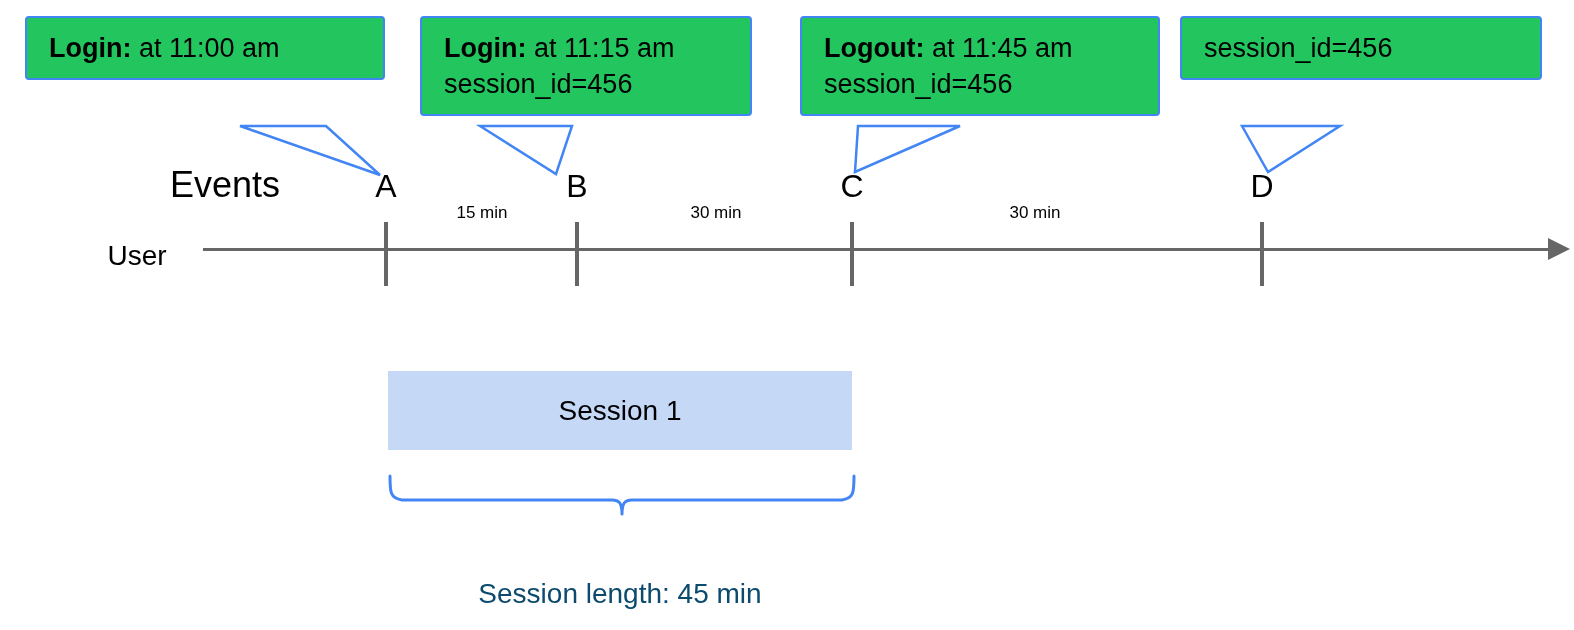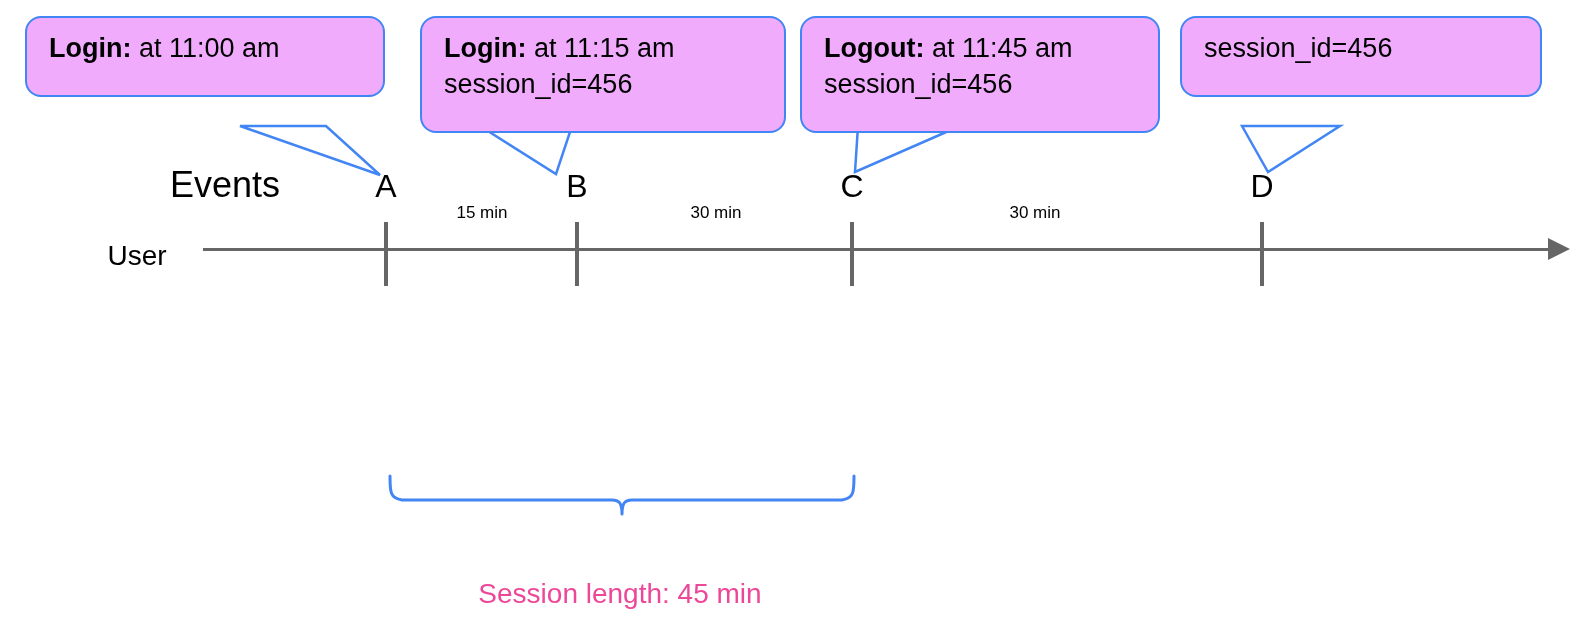--- a/index.html
+++ b/index.html
@@ -17,23 +17,23 @@
     height: 630px;
     background: #ffffff;
     overflow: hidden;
   }
 
   
   .callout {
     position: absolute;
     box-sizing: border-box;
     border: 2px solid #4285f4;
-    border-radius: 16px;
-    background: #f0abfc;
-    padding: 12px 20px 29px 22px;
+    border-radius: 4px;
+    background: #22c55e;
+    padding: 12px 20px 12px 22px;
     z-index: 3;
   }
   .callout-line {
     font-size: 27px;
     line-height: 36px;
     color: #000000;
     white-space: nowrap;
   }
   .callout-label {
     font-weight: bold;
@@ -123,36 +123,36 @@
   
   #brace-svg {
     position: absolute;
     z-index: 1;
     pointer-events: none;
   }
   #session-length-label {
     position: absolute;
     font-size: 28px;
     line-height: 28px;
-    color: #ec4899;
+    color: #0c4a6e;
     transform: translateX(-50%);
     white-space: nowrap;
     z-index: 1;
   }
 </style>
 </head>
 <body>
 
 <div id="stage">
 
   <div class="callout" style="left:25px; top:16px; width:360px;">
     <div class="callout-line"><span class="callout-label">Login:</span><span> at 11:00 am</span></div>
   </div>
 
-  <div class="callout" style="left:420px; top:16px; width:366px;">
+  <div class="callout" style="left:420px; top:16px; width:332px;">
     <div class="callout-line"><span class="callout-label">Login:</span><span> at 11:15 am</span></div>
     <div class="callout-line">session_id=456</div>
   </div>
 
   <div class="callout" style="left:800px; top:16px; width:360px;">
     <div class="callout-line"><span class="callout-label">Logout:</span><span> at 11:45 am</span></div>
     <div class="callout-line">session_id=456</div>
   </div>
 
   <div class="callout" style="left:1180px; top:16px; width:362px;">
@@ -183,20 +183,23 @@
   <div class="interval-label" style="left:1035px; top:201px;">30 min</div>
 
   <div class="axis-line" style="left:203px; top:248px; width:1347px;"></div>
   <div class="axis-arrow" style="left:1548px; top:238px;"></div>
 
   <div class="tick" style="left:384px; top:222px; height:64px;"></div>
   <div class="tick" style="left:575px; top:222px; height:64px;"></div>
   <div class="tick" style="left:850px; top:222px; height:64px;"></div>
   <div class="tick" style="left:1260px; top:222px; height:64px;"></div>
 
+  <div class="session-bar" style="left:388px; top:371px; width:464px; height:79px; background:#c5d9f7;">
+    <span class="session-bar-text">Session 1</span>
+  </div>
 
   <svg id="brace-svg" style="left:380px; top:470px;" width="484" height="70" viewBox="0 0 484 70">
     <path d="M 10,6
              C 10,22 10,28 22,30
              L 232,30
              C 240,30 242,34 242,44
              C 242,34 244,30 252,30
              L 462,30
              C 474,28 474,22 474,6" fill="none" stroke="#4285f4" stroke-width="3" stroke-linecap="round" stroke-linejoin="round"></path>
   </svg>

